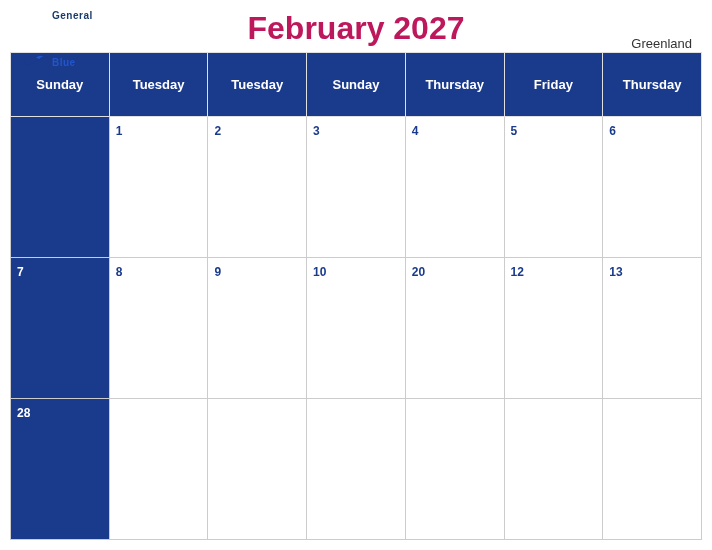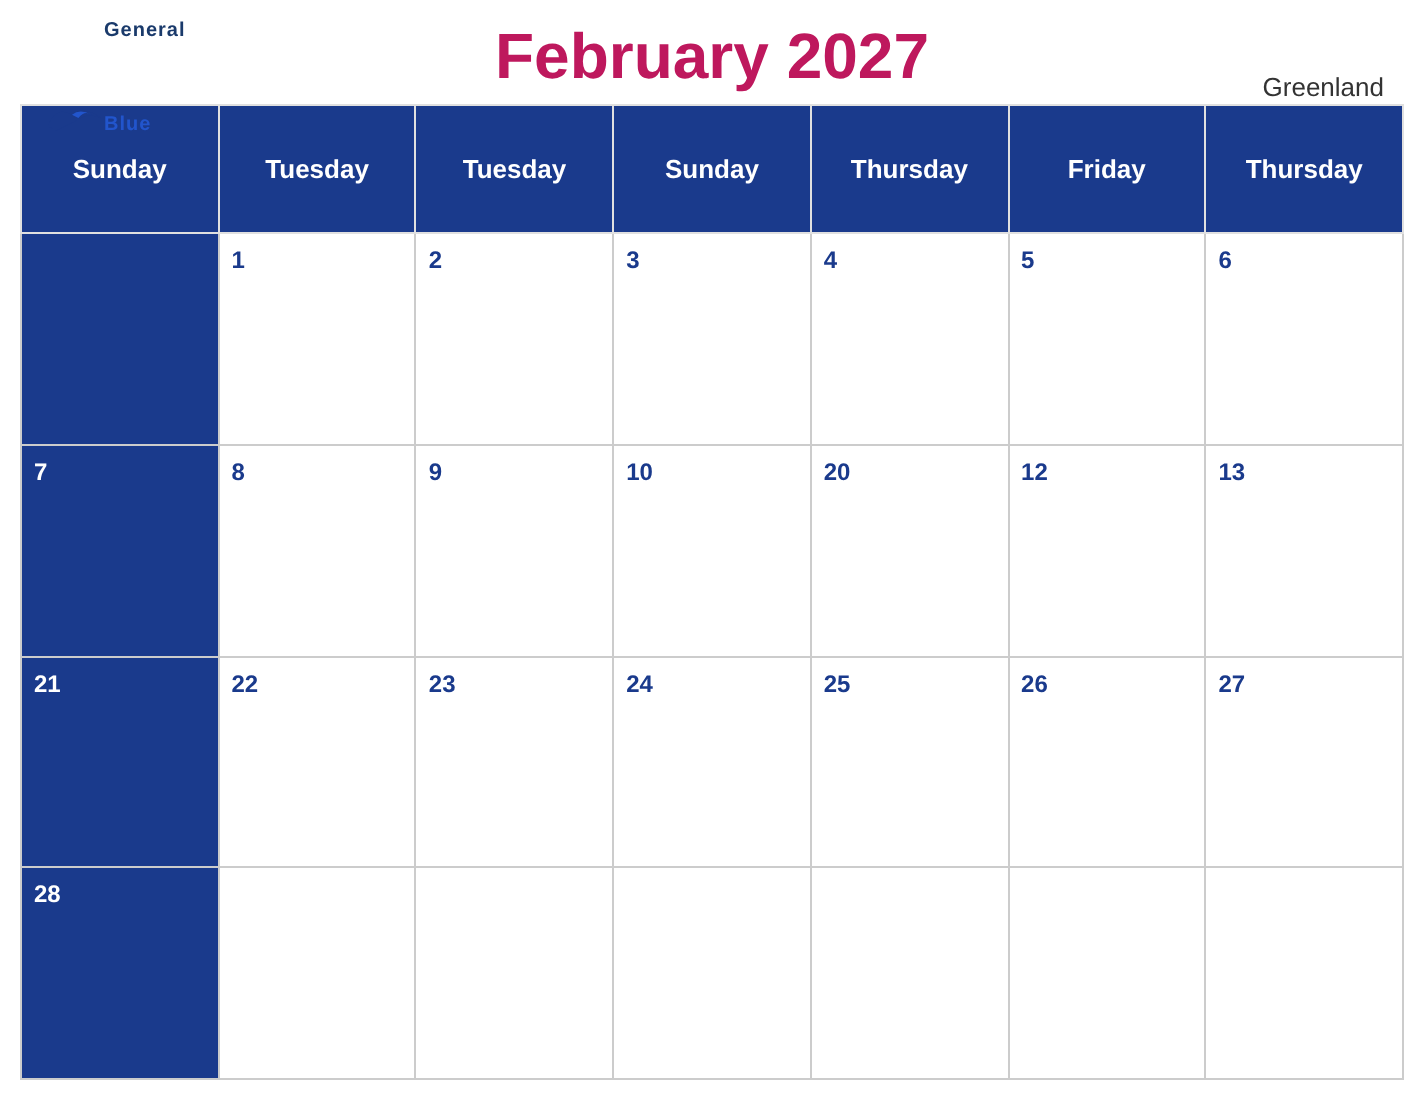--- a/index.html
+++ b/index.html
@@ -163,29 +163,20 @@
         </tr>
         <tr class="date-row">
           <td class="blue-bg"><span class="date-number white">7</span></td>
           <td><span class="date-number">8</span></td>
           <td><span class="date-number">9</span></td>
           <td><span class="date-number">10</span></td>
           <td><span class="date-number">20</span></td>
           <td><span class="date-number">12</span></td>
           <td><span class="date-number">13</span></td>
         </tr>
-        <tr class="date-row">
-          <td class="blue-bg"><span class="date-number white">21</span></td>
-          <td><span class="date-number">22</span></td>
-          <td><span class="date-number">23</span></td>
-          <td><span class="date-number">24</span></td>
-          <td><span class="date-number">25</span></td>
-          <td><span class="date-number">26</span></td>
-          <td><span class="date-number">27</span></td>
-        </tr>
         <tr class="date-row last-row">
           <td class="blue-bg"><span class="date-number white">28</span></td>
           <td></td>
           <td></td>
           <td></td>
           <td></td>
           <td></td>
           <td></td>
         </tr>
       </tbody>

